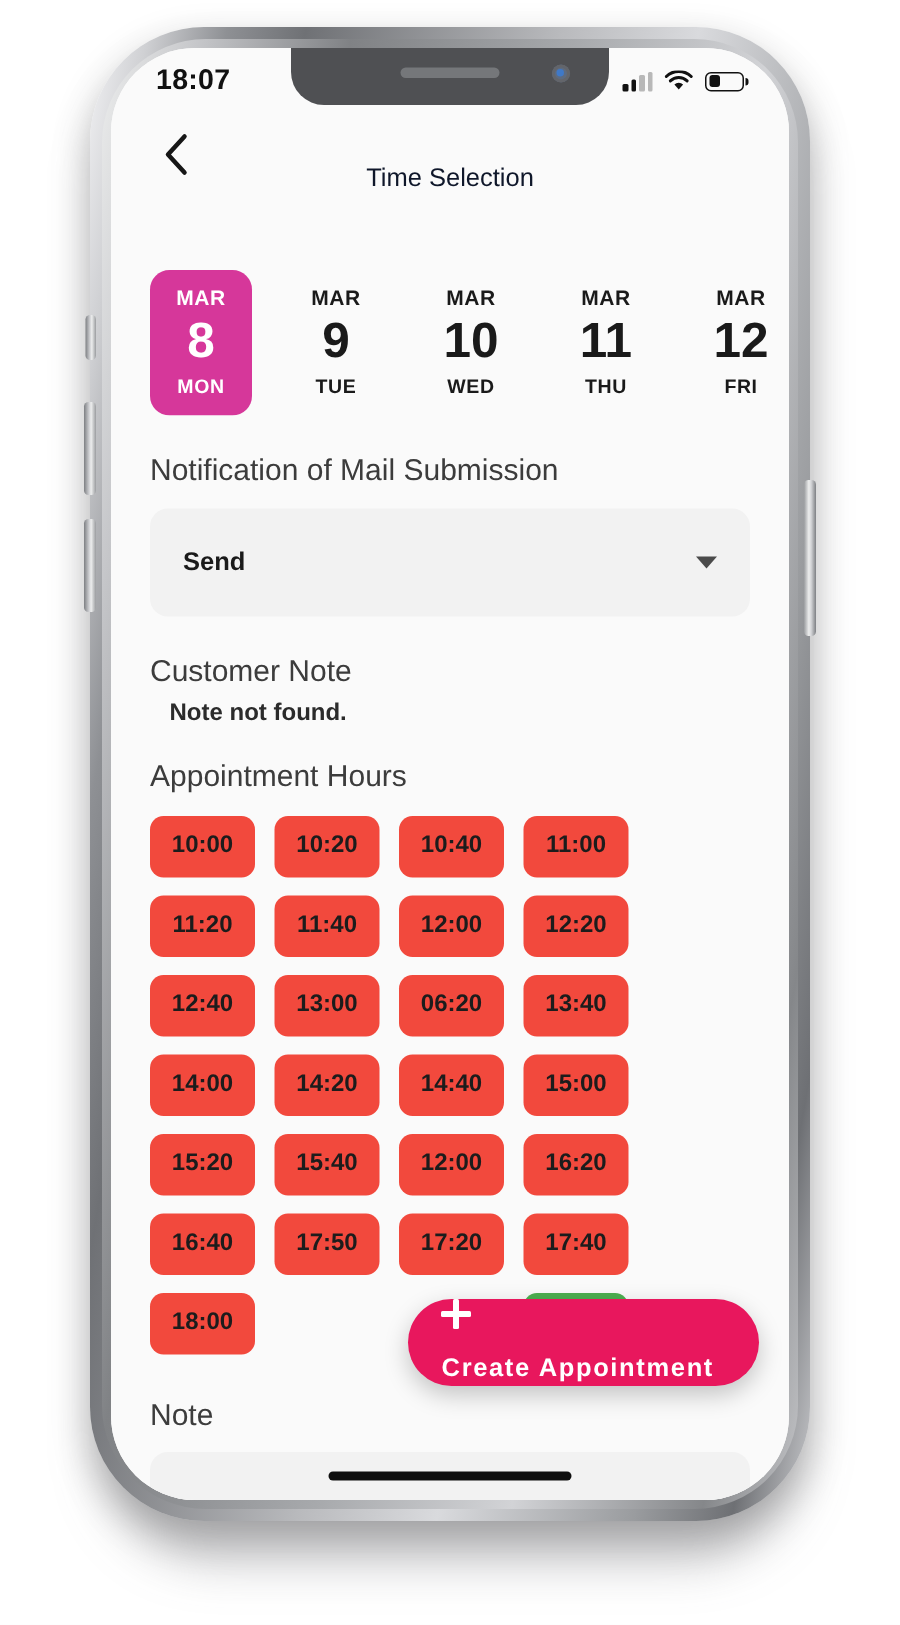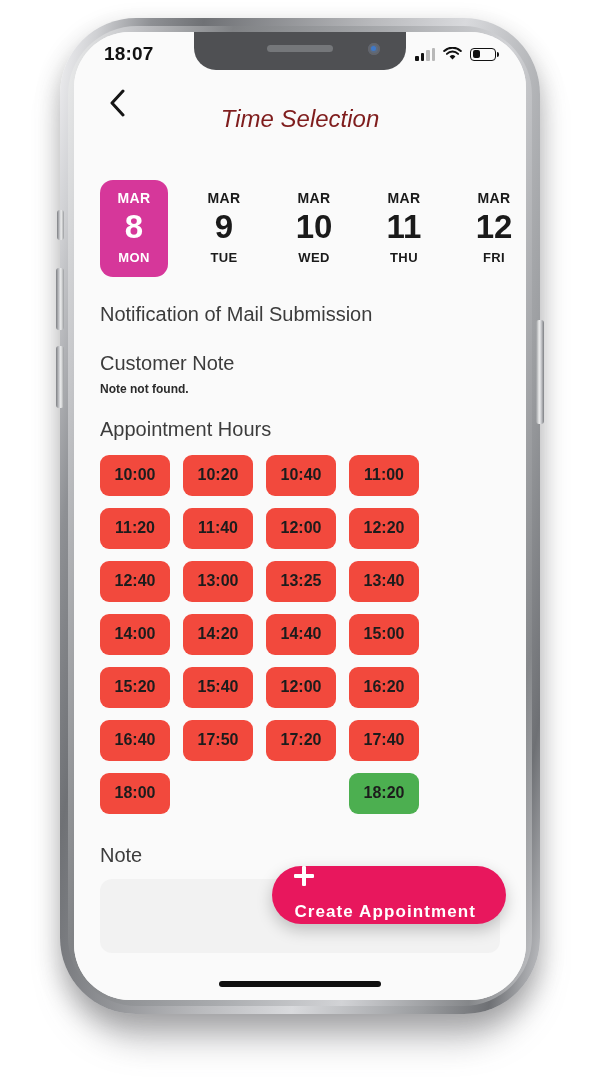--- a/index.html
+++ b/index.html
@@ -190,24 +190,23 @@
     position: absolute;
     left: 26px;
     top: 54px;
     width: 34px; height: 34px;
     display: flex; align-items: center; justify-content: center;
     cursor: pointer;
   }
   .nav-title {
     width: 100%;
     text-align: center;
-    font-size: 24px;
-    color: #7f1d1d;
+    font-size: 17px;
+    color: #0f172a;
     padding-top: 8px;
-    font-style: italic;
   }
 
   
   .date-strip {
     display: flex;
     gap: 22px;
     padding: 26px 15px 0 26px;
     overflow: hidden;
   }
   .date-chip {
@@ -243,24 +242,24 @@
     cursor: pointer;
   }
   .field-value { font-size: 17px; font-weight: bold; color: #1a1a1a; }
   .caret {
     width: 0; height: 0;
     border-left: 7px solid transparent;
     border-right: 7px solid transparent;
     border-top: 8px solid #4b4b4b;
   }
   .note-text {
-    font-size: 12px;
+    font-size: 16px;
     font-weight: bold;
     color: #2b2b2b;
-    padding: 7px 0 0 26px;
+    padding: 7px 0 0 39px;
   }
 
   
   .slots {
     display: flex;
     flex-wrap: wrap;
     gap: 12px 13px;
     padding: 14px 26px 0 26px;
   }
   .slot {
@@ -416,40 +415,44 @@
         <div class="date-chip">
           <div class="date-mon">MAR</div>
           <div class="date-day">12</div>
           <div class="date-dow">FRI</div>
         </div>
 
       </div>
 
       <div style="height:26px"></div>
       <div class="sec-label">Notification of Mail Submission</div>
+      <div class="field">
+        <span class="field-value">Send</span>
+        <span class="caret"></span>
+      </div>
 
       <div style="height:26px"></div>
       <div class="sec-label">Customer Note</div>
       <div class="note-text">Note not found.</div>
 
       <div style="height:22px"></div>
       <div class="sec-label">Appointment Hours</div>
 
       <div class="slots">
         <div class="slot busy">10:00</div>
         <div class="slot busy">10:20</div>
         <div class="slot busy">10:40</div>
         <div class="slot busy">11:00</div>
         <div class="slot busy">11:20</div>
         <div class="slot busy">11:40</div>
         <div class="slot busy">12:00</div>
         <div class="slot busy">12:20</div>
         <div class="slot busy">12:40</div>
         <div class="slot busy">13:00</div>
-        <div class="slot busy">13:25</div>
+        <div class="slot busy">06:20</div>
         <div class="slot busy">13:40</div>
         <div class="slot busy">14:00</div>
         <div class="slot busy">14:20</div>
         <div class="slot busy">14:40</div>
         <div class="slot busy">15:00</div>
         <div class="slot busy">15:20</div>
         <div class="slot busy">15:40</div>
         <div class="slot busy">12:00</div>
         <div class="slot busy">16:20</div>
         <div class="slot busy">16:40</div>

